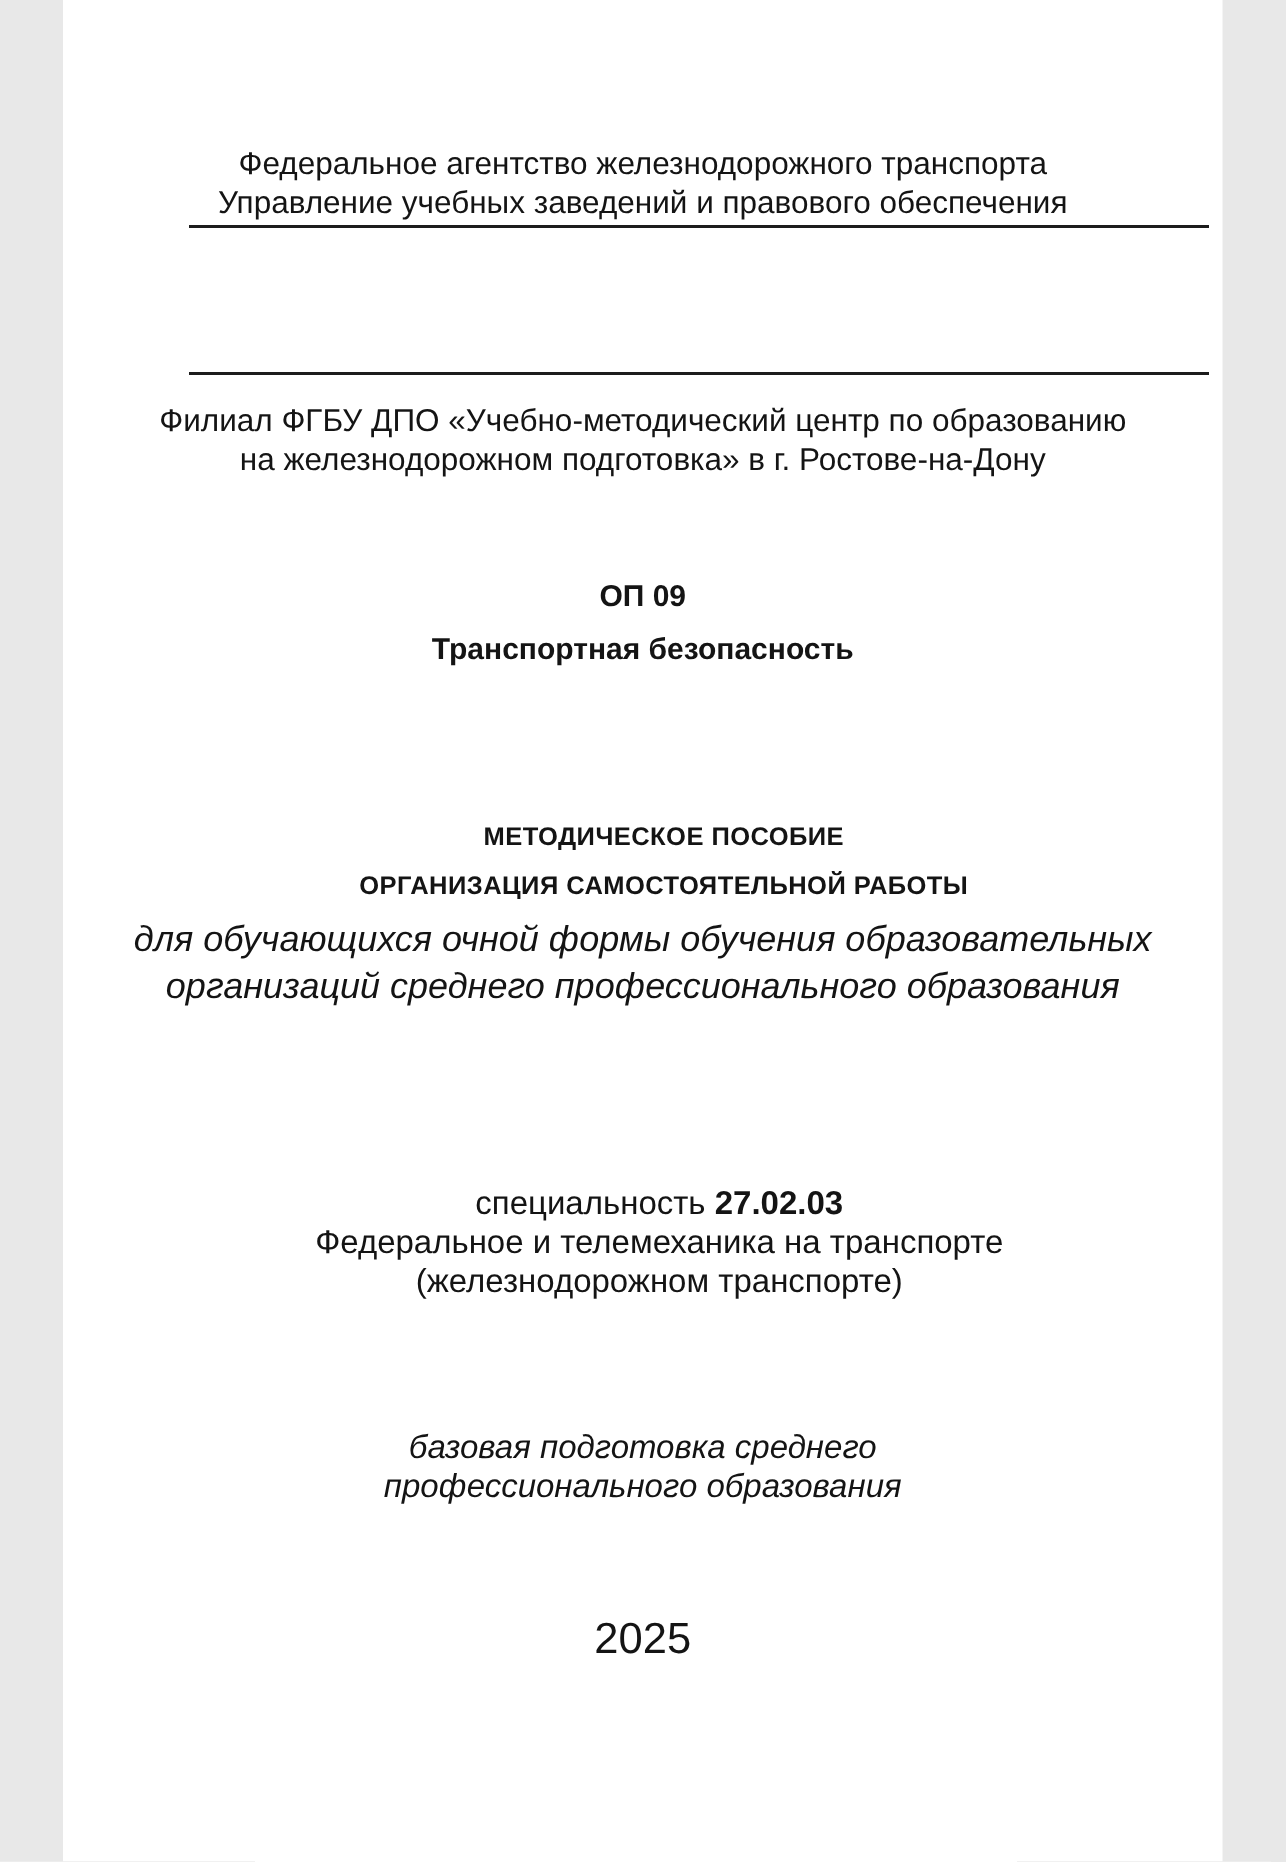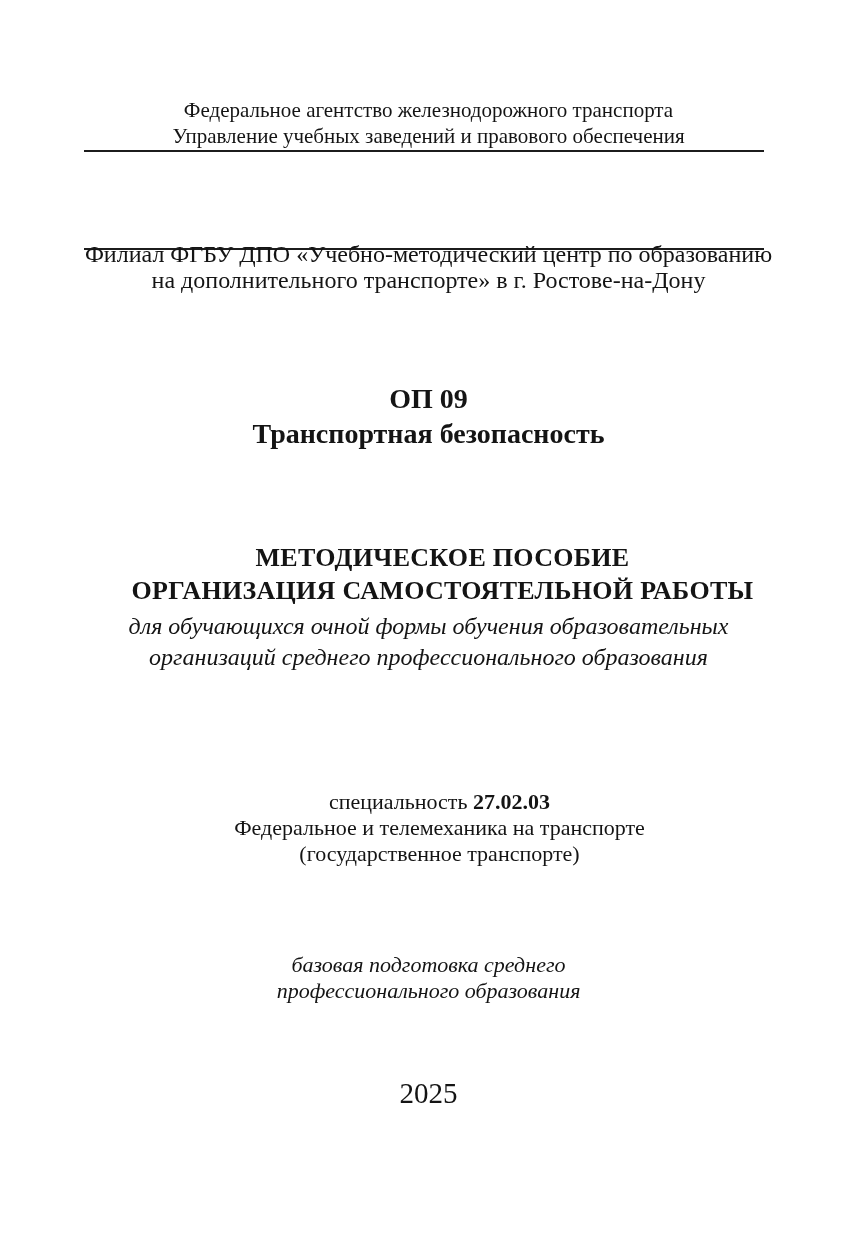--- a/index.html
+++ b/index.html
@@ -2,25 +2,25 @@
 <html lang="ru"><head>
 <meta charset="utf-8">
 <style>
   html, body {
     margin: 0;
     padding: 0;
     background: #e8e8e8;
   }
   .page {
     position: relative;
-    width: 857px;
+    width: 773px;
     height: 1241px;
     margin: 0 auto;
     background: #ffffff;
-    font-family: Liberation Serif, serif;
+    font-family: Liberation Sans, sans-serif;
     color: #141414;
     overflow: hidden;
   }
   .centered {
     position: absolute;
     left: 0;
     right: 0;
     text-align: center;
   }
   .header-agency {
@@ -36,33 +36,33 @@
     border-top: 2px solid #1c1c1c;
   }
   .divider-1 { top: 150px; }
   .divider-2 { top: 248px; }
   .header-institution {
     top: 154px;
     font-size: 21px;
     line-height: 24px;
   }
   .header-branch {
-    top: 241px;
-    font-size: 24px;
+    top: 268px;
+    font-size: 21px;
     line-height: 26px;
   }
   .course-block {
     top: 381px;
-    font-size: 28px;
+    font-size: 20px;
     font-weight: bold;
     line-height: 35px;
   }
   .doc-type-block {
     top: 541px;
-    font-size: 26px;
+    font-size: 17px;
     font-weight: bold;
     line-height: 33px;
     letter-spacing: 0.3px;
     padding-left: 28px;
   }
   .doc-audience-block {
     top: 611px;
     font-size: 24px;
     font-style: italic;
     line-height: 31px;
@@ -99,42 +99,42 @@
     <div>Управление учебных заведений и правового обеспечения</div>
   </div>
 
   <div class="divider divider-1"></div>
 
 
   <div class="divider divider-2"></div>
 
   <div class="centered header-branch">
     <div>Филиал ФГБУ ДПО «Учебно-методический центр по образованию</div>
-    <div>на дополнительного транспорте» в г. Ростове-на-Дону</div>
+    <div>на железнодорожном подготовка» в г. Ростове-на-Дону</div>
   </div>
 
   <div class="centered course-block">
     <div>ОП 09</div>
     <div>Транспортная безопасность</div>
   </div>
 
   <div class="centered doc-type-block">
     <div>МЕТОДИЧЕСКОЕ ПОСОБИЕ</div>
     <div>ОРГАНИЗАЦИЯ САМОСТОЯТЕЛЬНОЙ РАБОТЫ</div>
   </div>
 
   <div class="centered doc-audience-block">
     <div>для обучающихся очной формы обучения образовательных</div>
     <div>организаций среднего профессионального образования</div>
   </div>
 
   <div class="centered specialty-block">
     <div><span>специальность </span><span class="specialty-code">27.02.03</span></div>
     <div>Федеральное и телемеханика на транспорте</div>
-    <div>(государственное транспорте)</div>
+    <div>(железнодорожном транспорте)</div>
   </div>
 
   <div class="centered training-block">
     <div>базовая подготовка среднего</div>
     <div>профессионального образования</div>
   </div>
 
   <div class="centered year-block">2025</div>
 
 </div>

